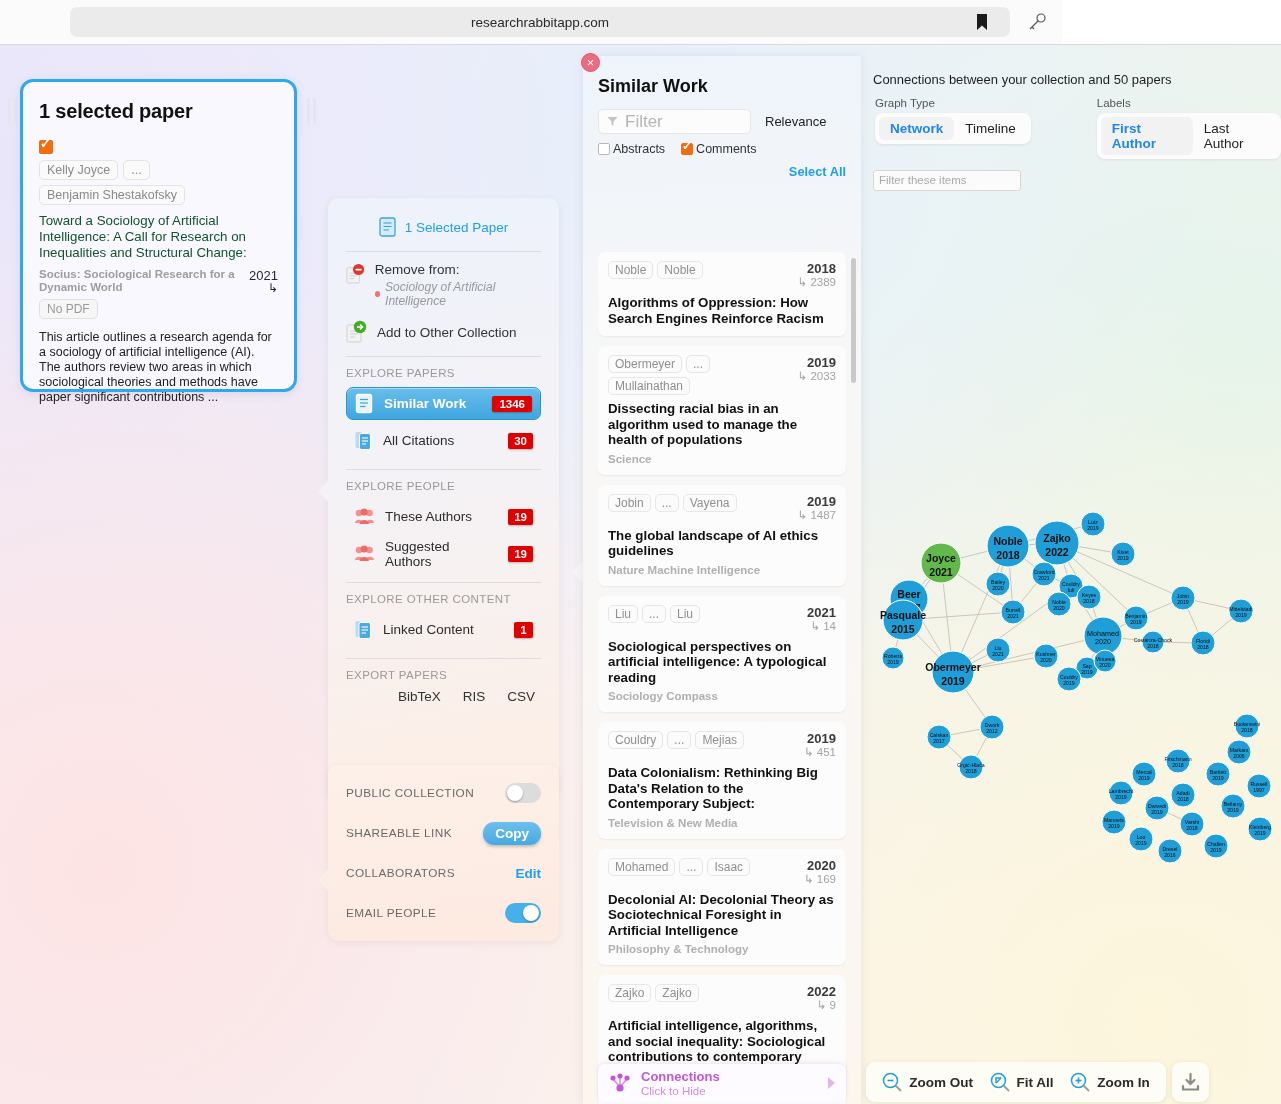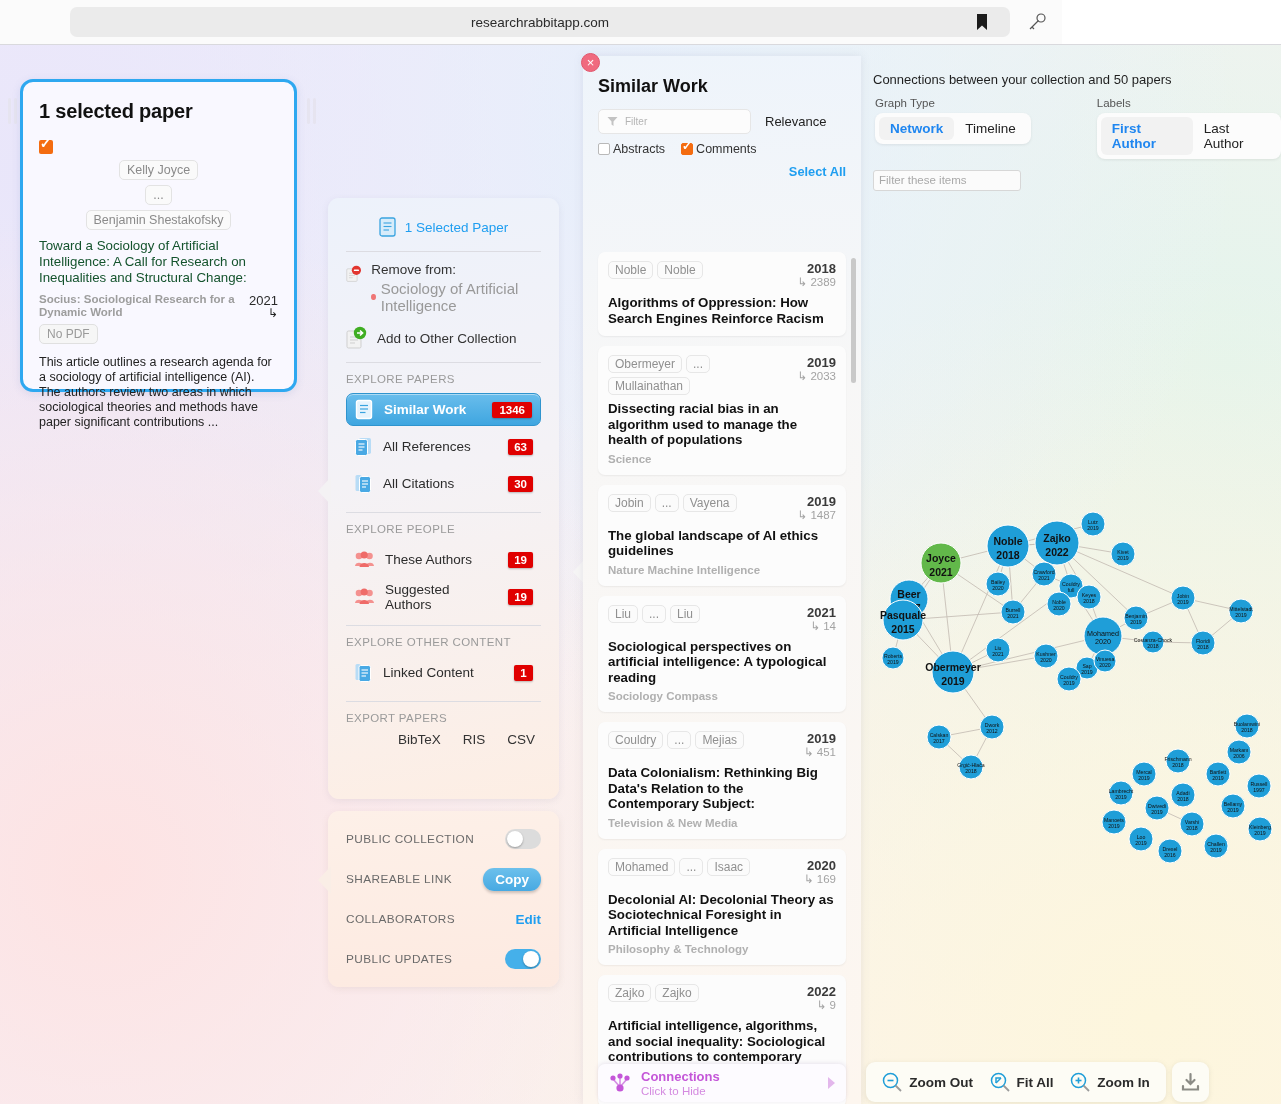--- a/index.html
+++ b/index.html
@@ -52,21 +52,21 @@
   }
   .sel-title { font-size: 20px; font-weight: bold; color: #111; letter-spacing: -0.2px; }
   .sel-check {
     width: 14px; height: 14px; background: #f46c10; border-radius: 2px;
     margin: 17px 0 6px 0; position: relative;
   }
   .sel-check::after {
     content: "✓"; position: absolute; left: 1px; top: -3px;
     color: #fff; font-size: 13px; font-weight: bold; line-height: 14px;
   }
-  .author-row { display: flex; gap: 5px; align-items: center; flex-wrap: wrap; flex-direction: column; }
+  .author-row { display: flex; gap: 5px; align-items: center; flex-wrap: wrap; }
   .author-chip {
     border: 1px solid #e3e3e3; background: #fafafa; border-radius: 5px;
     padding: 2px 7px; font-size: 12.5px; color: #8a8a8a; white-space: nowrap;
   }
   .sel-link {
     color: #14532d; font-size: 13.3px; line-height: 16px; margin-top: 8px;
     cursor: pointer;
   }
   .sel-meta-row { display: flex; margin-top: 7px; align-items: flex-start; }
   .sel-journal { font-size: 11.5px; color: #9d9d9d; font-weight: bold; line-height: 13px; flex: 1; }
@@ -87,21 +87,21 @@
     position: absolute; left: 328px; top: 198px; width: 231px; height: 601px;
     background: linear-gradient(170deg,#edf2fb 0%, #f4f2f6 45%, #fdeee4 100%);
     border-radius: 11px; box-shadow: 0 2px 7px rgba(120,120,150,.12);
     padding: 14px 18px;
   }
   .ap-head { display: flex; align-items: center; justify-content: center; gap: 9px; padding: 5px 0 12px; }
   .ap-head-label { color: #1f9ef0; font-size: 13.5px; }
   .ap-rule { height: 1px; background: #dcdce2; margin: 2px 0 10px; }
   .ap-action { display: flex; align-items: flex-start; gap: 9px; margin-bottom: 12px; }
   .ap-action-text { font-size: 13.5px; color: #333; line-height: 15px; }
-  .ap-sub { font-size: 15px; color: #999; margin-top: 3px; display: flex; align-items: center; gap: 5px;}
+  .ap-sub { font-size: 12px; color: #999; margin-top: 3px; display: flex; align-items: center; gap: 5px; font-style: italic;}
   .dot-red { width: 6px; height: 6px; border-radius: 50%; background: #ef7676; display: inline-block; }
   .ap-section { font-size: 11.5px; color: #9a9a9a; letter-spacing: .4px; margin: 4px 0 8px; }
   .ap-item {
     display: flex; align-items: center; gap: 10px; height: 33px;
     padding: 0 8px; border-radius: 7px; margin-bottom: 4px; position: relative;
   }
   .ap-item.active {
     background: linear-gradient(180deg,#69bdec 0%, #3fa6e0 100%);
     border: 1px solid #2f94ce;
     box-shadow: inset 0 1px 0 rgba(255,255,255,.45);
@@ -112,21 +112,21 @@
     background: #e00000; color: #fff; font-size: 11.5px; font-weight: bold;
     border-radius: 2px; padding: 2px 7px; min-width: 22px; text-align: center;
     box-shadow: 0 1px 2px rgba(0,0,0,.25);
   }
   .badge.small { padding: 2px 6px; min-width: 19px; }
   .export-row { display: flex; gap: 22px; padding-left: 52px; margin-top: 6px; }
   .export-row span { font-size: 13.5px; color: #333; cursor: pointer; }
 
   
   .share-panel {
-    position: absolute; left: 328px; top: 811px; width: 231px; height: 176px;
+    position: absolute; left: 328px; top: 765px; width: 231px; height: 176px;
     background: linear-gradient(175deg,#fdf0e8 0%, #fdeae1 100%);
     border-radius: 11px; box-shadow: 0 2px 7px rgba(150,120,110,.12);
     padding: 8px 18px;
   }
   .share-row { display: flex; align-items: center; justify-content: space-between; height: 40px; }
   .share-label { font-size: 11.8px; color: #6a6a6a; letter-spacing: .4px; }
   .toggle { width: 36px; height: 20px; border-radius: 10px; position: relative; }
   .toggle.off { background: #dcdcdc; }
   .toggle.on { background: #45b0ea; }
   .toggle .knob { position: absolute; top: 2px; width: 16px; height: 16px; border-radius: 50%; background: #fff; box-shadow: 0 1px 2px rgba(0,0,0,.3); }
@@ -149,21 +149,21 @@
     position: absolute; left: 581px; top: 53px; width: 19px; height: 19px;
     border-radius: 50%; background: #f06a7f; border: 1px solid #e2566c;
     color: #fff; font-size: 13px; line-height: 17px; text-align: center; z-index: 5;
   }
   .lp-title { font-size: 18px; font-weight: bold; color: #111; padding: 20px 0 0 15px; }
   .lp-controls { display: flex; align-items: center; gap: 14px; padding: 12px 15px 0; }
   .filter-box {
     width: 153px; height: 25px; background: #fcfcfc; border: 1px solid #e6e6e6;
     border-radius: 5px; display: flex; align-items: center; gap: 7px; padding: 0 8px;
   }
-  .filter-ph { font-size: 10px; color: #b4b4b4; }
+  .filter-ph { font-size: 17px; color: #b4b4b4; }
   .relevance { font-size: 13px; color: #222; }
   .cb-row { display: flex; align-items: center; gap: 16px; padding: 8px 15px 0; }
   .cb { display: flex; align-items: center; gap: 3px; }
   .cb-box { width: 12px; height: 12px; border-radius: 2px; border: 1px solid #b9b9b9; background: #fff; }
   .cb-box.checked { background: #f46c10; border-color: #f46c10; position: relative; }
   .cb-box.checked::after { content:"✓"; position:absolute; left:0px; top:-4px; color:#fff; font-size:12px; font-weight:bold; line-height:12px;}
   .cb-label { font-size: 12.5px; color: #333; }
   .select-all { text-align: right; padding: 8px 15px 0; color: #1f9ef0; font-size: 12.8px; font-weight: bold; }
 
   .list-scroll { position: absolute; top: 196px; left: 0; width: 278px; height: 857px; overflow: hidden; padding: 0 15px; }
@@ -332,31 +332,20 @@
       <svg width="19" height="21" viewBox="0 0 19 21">
         <rect x="1.5" y="1.5" width="15" height="18" rx="2" fill="#e7f4fd" stroke="#ffffff" stroke-width="1.4"></rect>
         <line x1="5" y1="6.5" x2="13" y2="6.5" stroke="#3aa4e0" stroke-width="1.2"></line>
         <line x1="5" y1="10" x2="13" y2="10" stroke="#3aa4e0" stroke-width="1.2"></line>
         <line x1="5" y1="13.5" x2="10.5" y2="13.5" stroke="#3aa4e0" stroke-width="1.2"></line>
       </svg>
       <span class="ap-item-label">Similar Work</span>
       <span class="badge">1346</span>
     </div>
 
-    <div class="ap-item">
-      <svg width="19" height="21" viewBox="0 0 19 21">
-        <rect x="5" y="2" width="12" height="16" rx="1.8" fill="#b8dcf6"></rect>
-        <rect x="1.5" y="3.5" width="12" height="16" rx="1.8" fill="#49a9e4" stroke="#fff" stroke-width="1"></rect>
-        <line x1="4.5" y1="8" x2="10.5" y2="8" stroke="#fff" stroke-width="1.1"></line>
-        <line x1="4.5" y1="11" x2="10.5" y2="11" stroke="#fff" stroke-width="1.1"></line>
-        <line x1="4.5" y1="14" x2="8.5" y2="14" stroke="#fff" stroke-width="1.1"></line>
-      </svg>
-      <span class="ap-item-label">All References</span>
-      <span class="badge small">63</span>
-    </div>
 
     <div class="ap-item">
       <svg width="19" height="21" viewBox="0 0 19 21">
         <rect x="1.5" y="2" width="6" height="16" rx="1.5" fill="#b8dcf6"></rect>
         <rect x="5.5" y="3.5" width="11" height="16" rx="1.8" fill="#49a9e4" stroke="#fff" stroke-width="1"></rect>
         <line x1="8" y1="8" x2="14" y2="8" stroke="#fff" stroke-width="1.1"></line>
         <line x1="8" y1="11" x2="14" y2="11" stroke="#fff" stroke-width="1.1"></line>
         <line x1="8" y1="14" x2="12" y2="14" stroke="#fff" stroke-width="1.1"></line>
       </svg>
       <span class="ap-item-label">All Citations</span>
@@ -425,21 +414,21 @@
     </div>
     <div class="share-row">
       <span class="share-label">SHAREABLE LINK</span>
       <span class="copy-btn">Copy</span>
     </div>
     <div class="share-row">
       <span class="share-label">COLLABORATORS</span>
       <span class="edit-link">Edit</span>
     </div>
     <div class="share-row">
-      <span class="share-label">PUBLIC UPDATES</span>
+      <span class="share-label">EMAIL PEOPLE</span>
       <span class="toggle on">
           <span class="knob"></span>
         </span>
     </div>
   </div>
 
   <svg class="chev-tab" style="left:318px; top:477px;" viewBox="0 0 13 28">
     <path d="M13 0 L13 28 L0 14 Z" fill="#f4f2f4"></path>
   </svg>
   <svg class="chev-tab" style="left:318px; top:866px;" viewBox="0 0 13 28">

